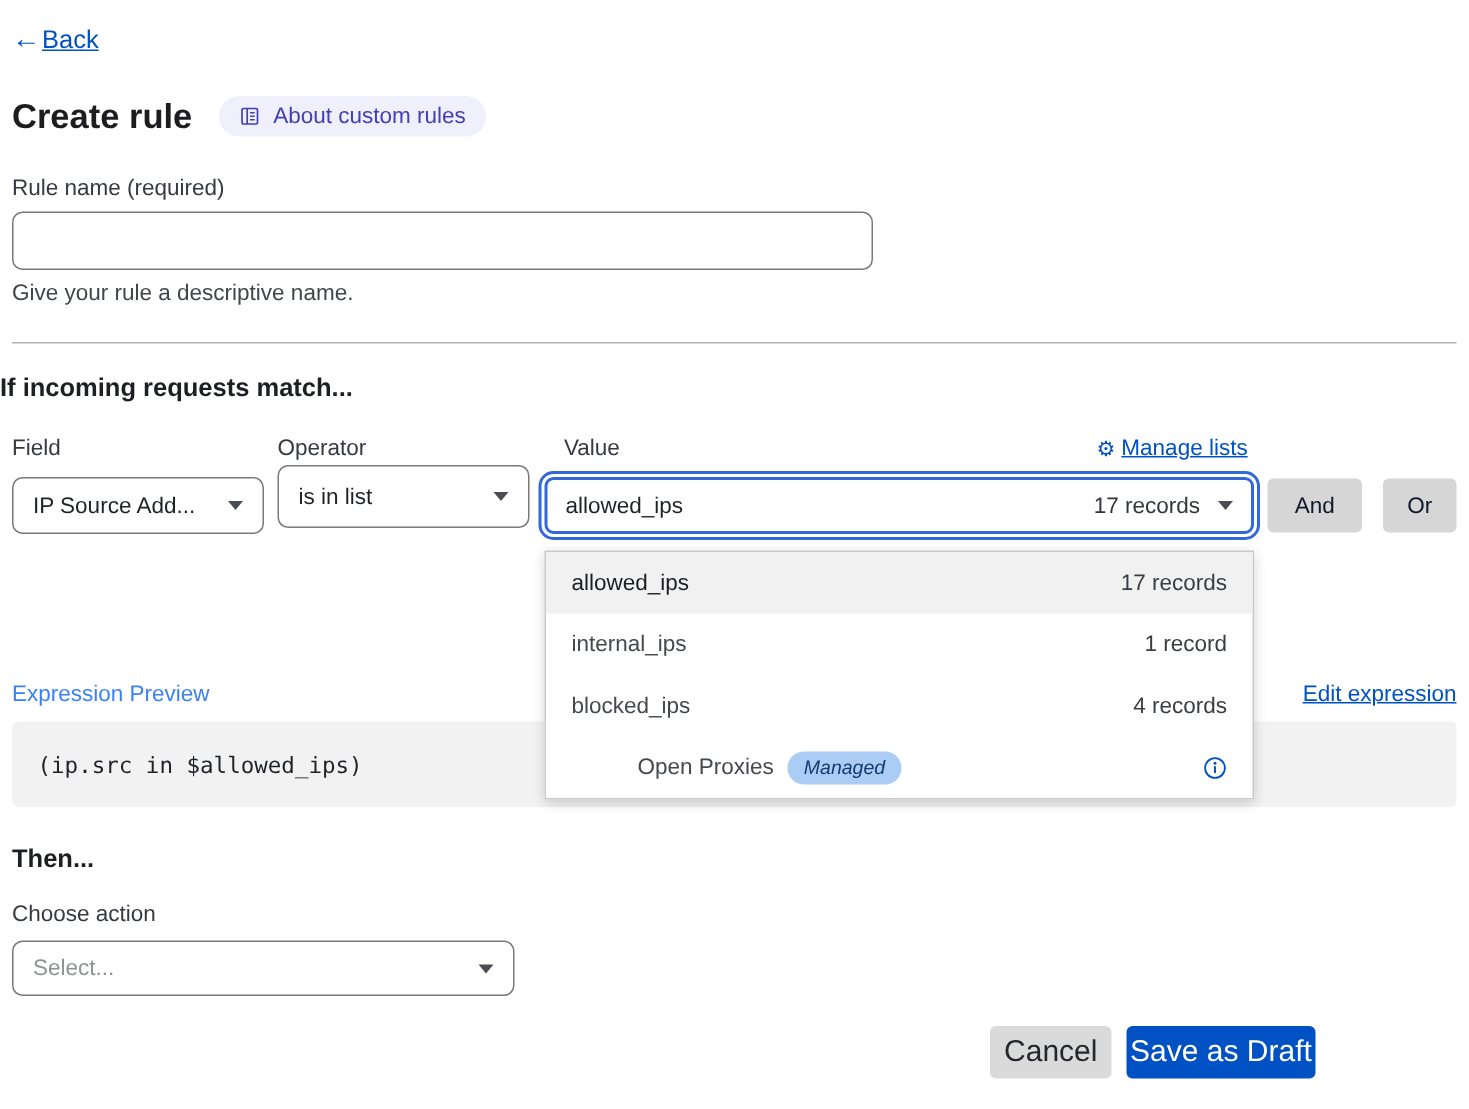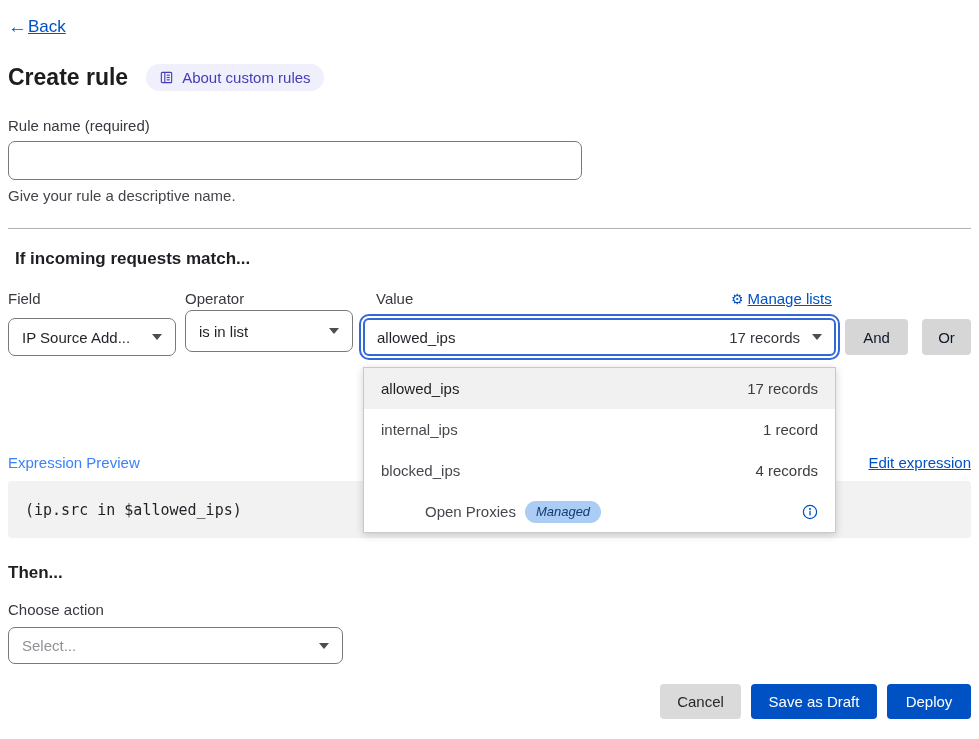--- a/index.html
+++ b/index.html
@@ -36,21 +36,21 @@
 
   
   .field-label{font-size:15px;color:var(--text-label);}
   .rule-name-label{position:absolute;top:117px;left:8px;}
   .rule-name-input{position:absolute;top:141px;left:8px;width:574px;height:39px;border:1px solid var(--border-gray);border-radius:7px;font-size:15px;padding:0 12px;outline:none;background:#fff;}
   .rule-name-helper{position:absolute;top:187px;left:8px;font-size:15px;color:#42454a;}
 
   .divider{position:absolute;top:228px;left:8px;width:963px;height:0;border-top:1px solid #b3b3b3;}
 
   .section-h{font-weight:700;font-size:17px;color:#1d1f23;}
-  .match-heading{position:absolute;top:249px;left:15px;text-align:right;}
+  .match-heading{position:absolute;top:249px;left:0;text-align:right;}
 
   .col-label-field{position:absolute;top:290px;left:8px;}
   .col-label-operator{position:absolute;top:290px;left:185px;}
   .col-label-value{position:absolute;top:290px;left:368px;margin-left:8px;}
 
   .manage-lists{position:absolute;top:290px;left:731px;width:105px;display:flex;align-items:center;gap:4px;color:var(--link-blue);font-size:15px;cursor:pointer;}
   .manage-lists .gear{font-size:14px;line-height:1;}
   .manage-lists .ml-text{text-decoration:underline;}
 
   .selectbox{display:flex;align-items:center;justify-content:space-between;border:1px solid var(--border-gray);border-radius:7px;background:#fff;font-size:15px;color:#1f2226;padding:0 13px;cursor:pointer;}
@@ -85,21 +85,21 @@
   .expr-block{position:absolute;top:481px;left:8px;width:963px;height:57px;background:var(--code-bg);border-radius:4px;display:flex;align-items:center;padding:0 17px;}
   .expr-code{font-family:"DejaVu Sans Mono","Liberation Mono",monospace;font-size:15px;color:#1f2226;}
 
   
   .then-heading{position:absolute;top:563px;left:8px;}
   .choose-action-label{position:absolute;top:601px;left:8px;}
   .sb-action{position:absolute;top:627px;left:8px;width:335px;height:37px;}
   .sb-action .placeholder{color:#8f9296;}
 
   
-  .footer-btn{position:absolute;top:684px;height:35px;border-radius:4px;font-size:15px;display:flex;align-items:center;justify-content:center;font-family:inherit;border:none;cursor:pointer;}
+  .footer-btn{position:absolute;top:684px;height:35px;border-radius:4px;font-size:20px;display:flex;align-items:center;justify-content:center;font-family:inherit;border:none;cursor:pointer;}
   .btn-cancel{left:660px;width:81px;background:#dadada;color:#24272b;}
   .btn-blue{background:var(--btn-blue);color:#fff;}
   .btn-save{left:751px;width:126px;}
   .btn-deploy{left:887px;width:84px;}
 </style>
 </head>
 <body>
 
 <div id="app">
 
@@ -200,15 +200,14 @@
 
   <h2 class="section-h then-heading">Then...</h2>
   <div class="field-label choose-action-label">Choose action</div>
   <div class="selectbox sb-action">
     <span class="placeholder">Select...</span>
     <span class="caret"></span>
   </div>
 
   <button class="footer-btn btn-cancel">Cancel</button>
   <button class="footer-btn btn-blue btn-save">Save as Draft</button>
-  <button class="footer-btn btn-blue btn-deploy">Deploy</button>
 
 </div>
 
 </body></html>

